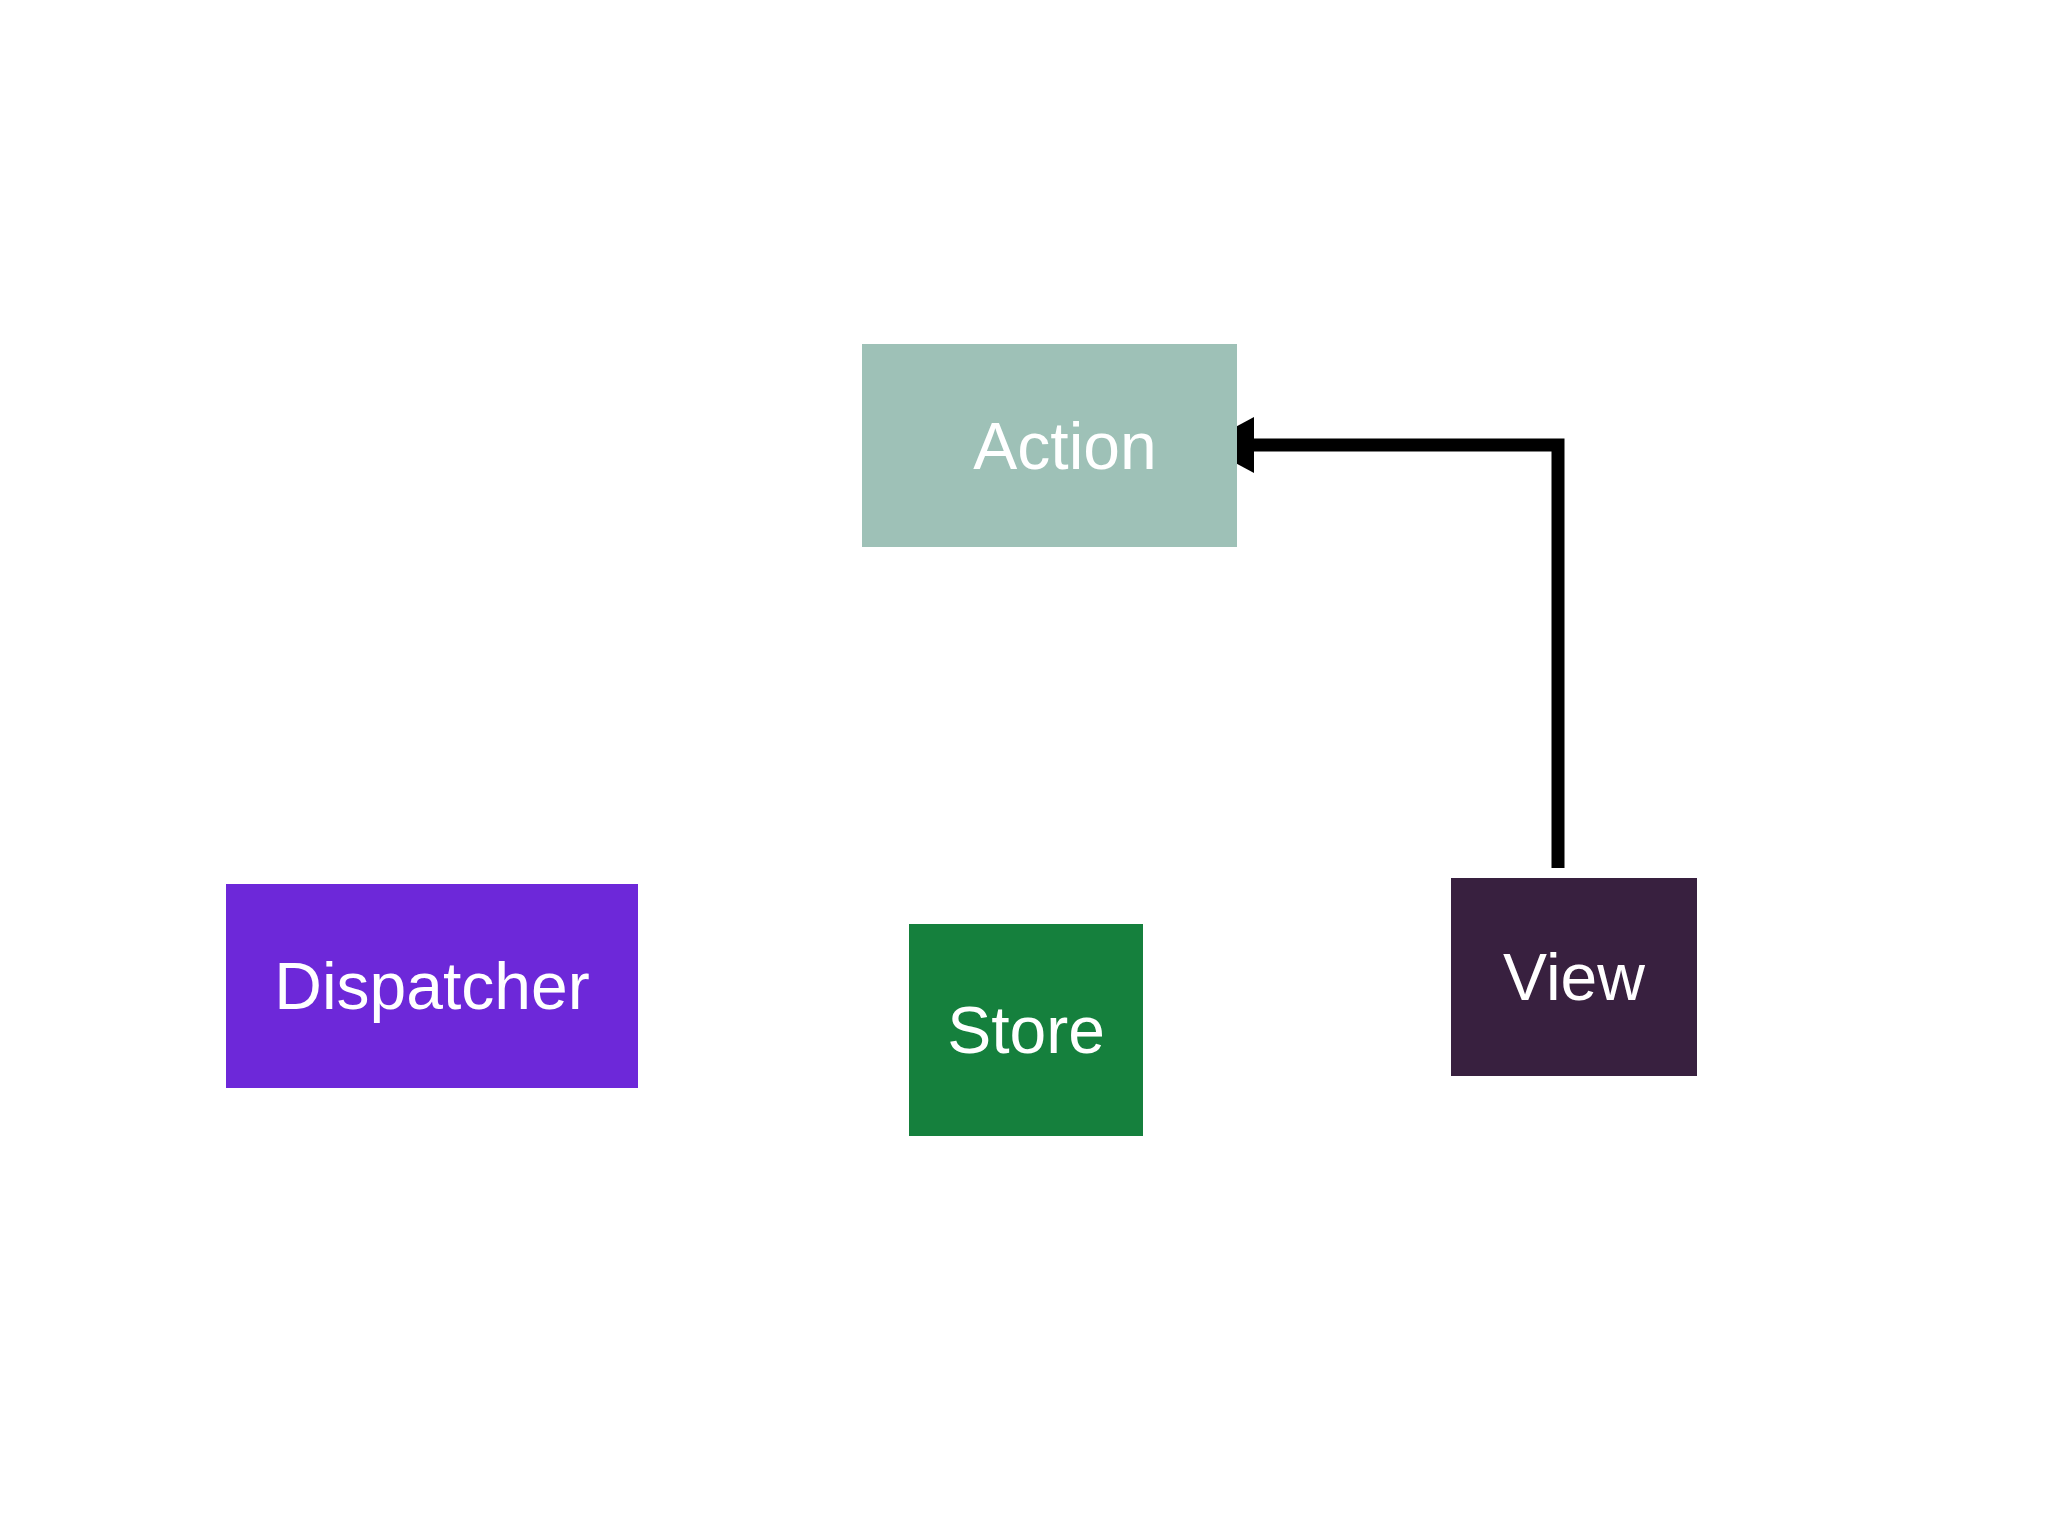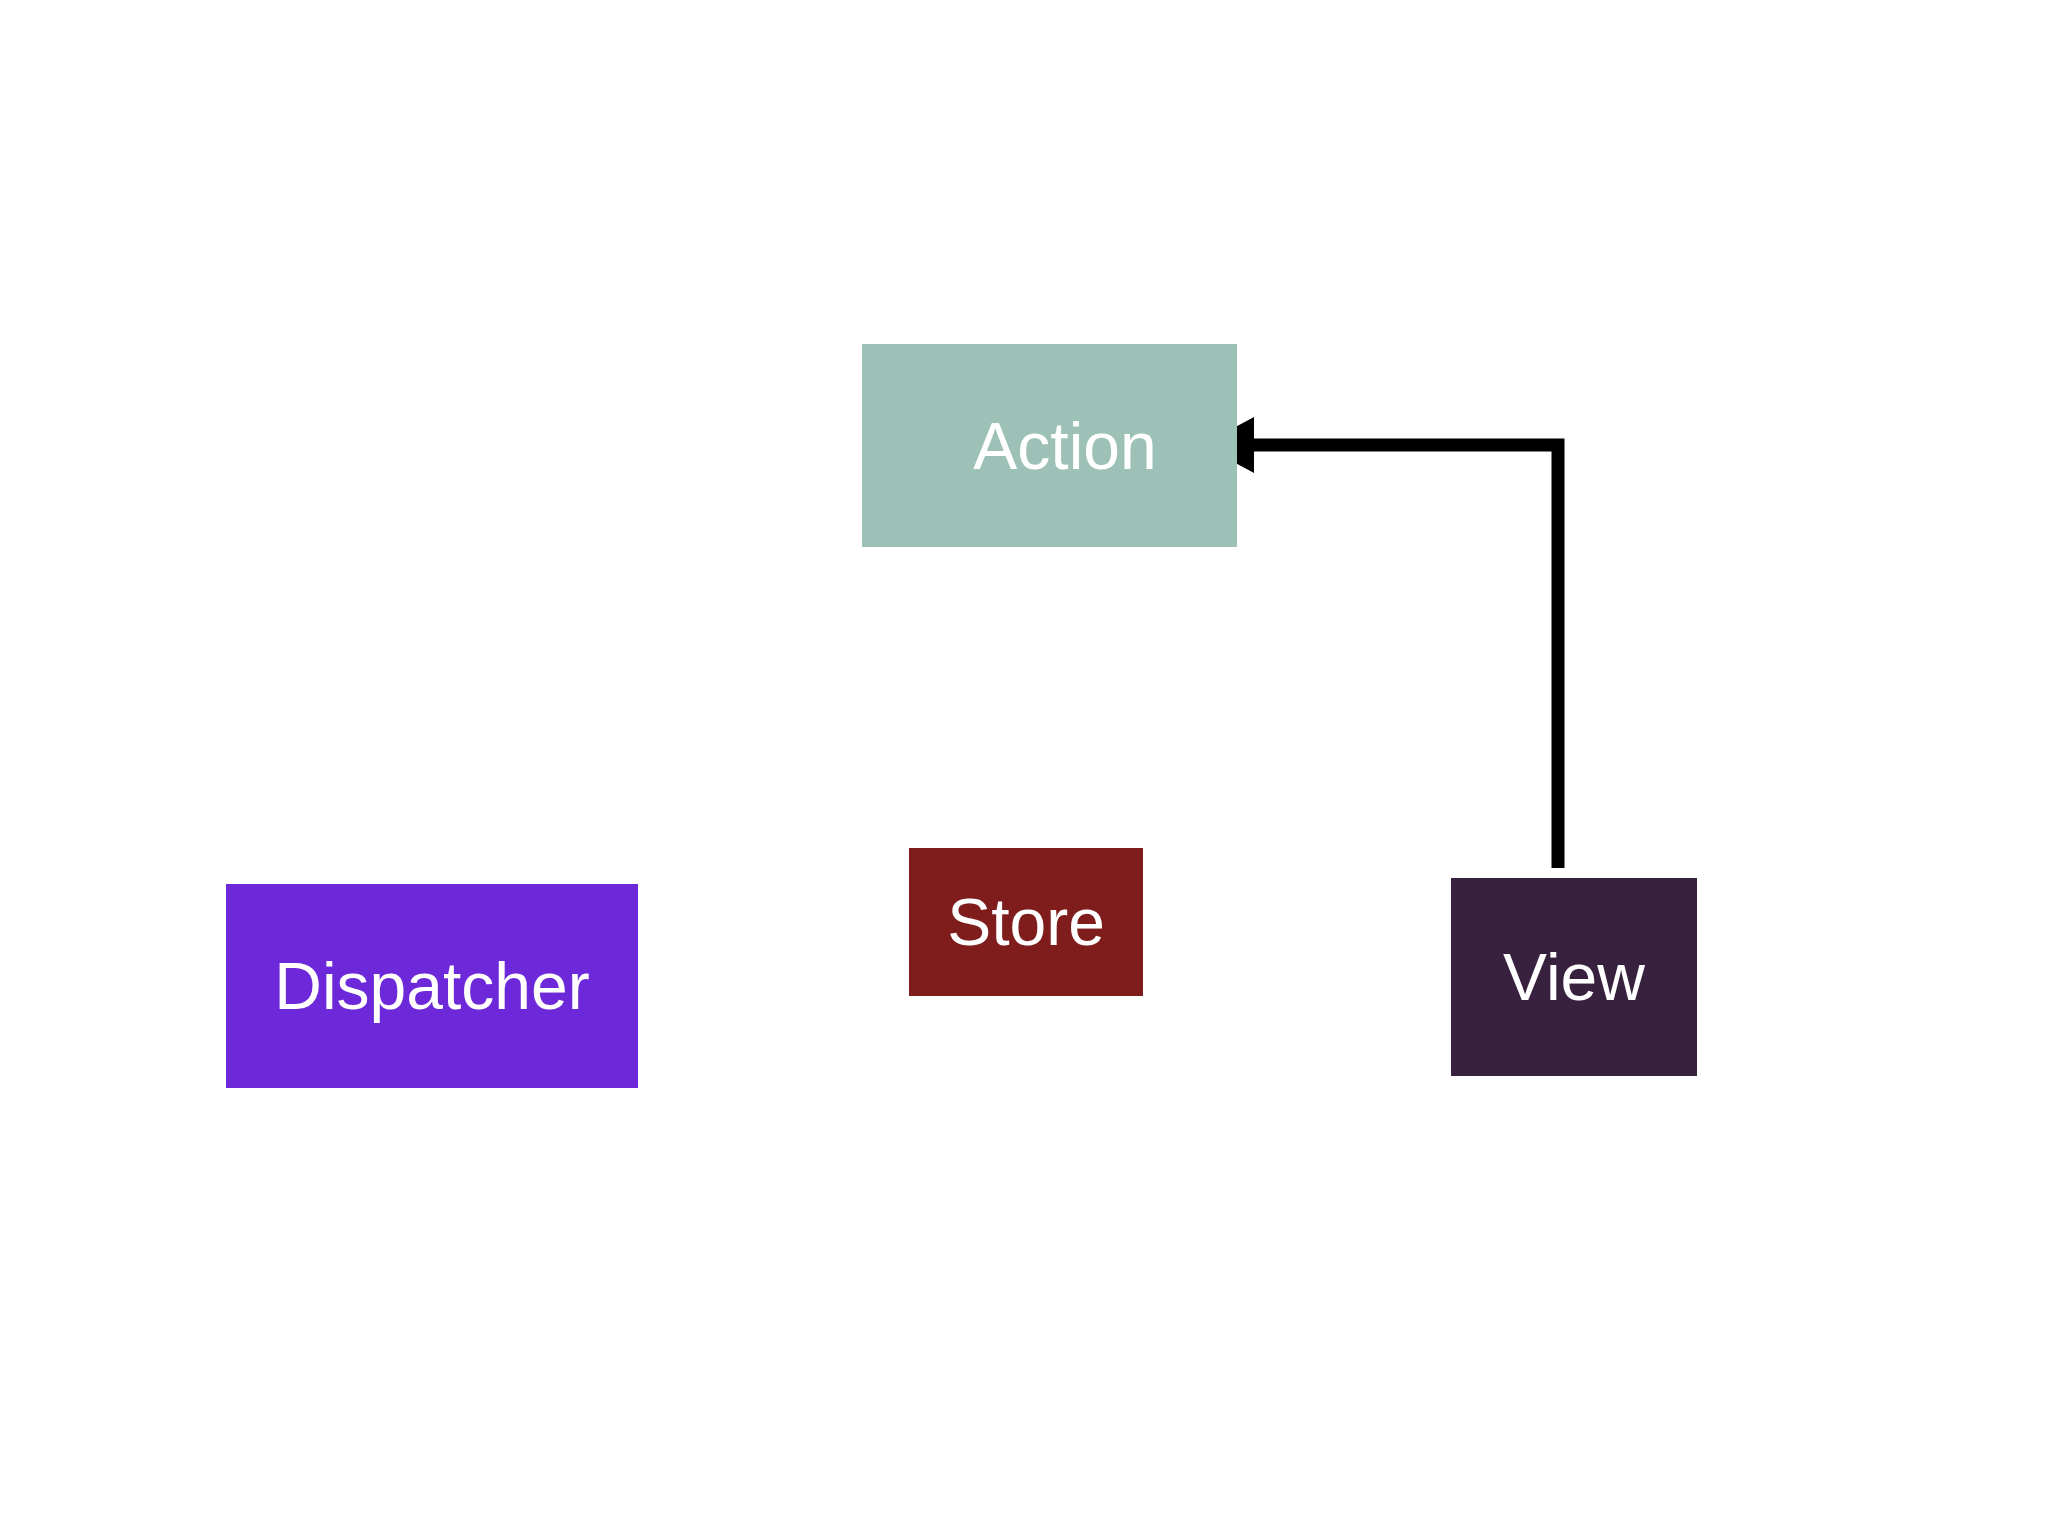--- a/index.html
+++ b/index.html
@@ -99,21 +99,21 @@
   </svg>
 
   <div class="node" id="node-action" style="left: 862px; top: 344px; width: 375px; height: 203px; background: rgb(158, 193, 183); color: rgb(255, 255, 255); padding-left: 31px;">
     <span>Action</span>
   </div>
 
   <div class="node" id="node-dispatcher" style="left: 226px; top: 884px; width: 412px; height: 204px; background: #6d28d9; color: rgb(255, 255, 255); align-items: center;">
     <span>Dispatcher</span>
   </div>
 
-  <div class="node" id="node-store" style="left: 909px; top: 848px; width: 234px; height: 148px; background: #7f1d1d; color: rgb(255, 255, 255);">
+  <div class="node" id="node-store" style="left: 909px; top: 924px; width: 234px; height: 212px; background: #15803d; color: rgb(255, 255, 255);">
     <span>Store</span>
   </div>
 
   <div class="node" id="node-view" style="left: 1451px; top: 878px; width: 246px; height: 198px; background: rgb(56, 32, 63); color: rgb(255, 255, 255);">
     <span>View</span>
   </div>
 
 </div>
 
 </body></html>

